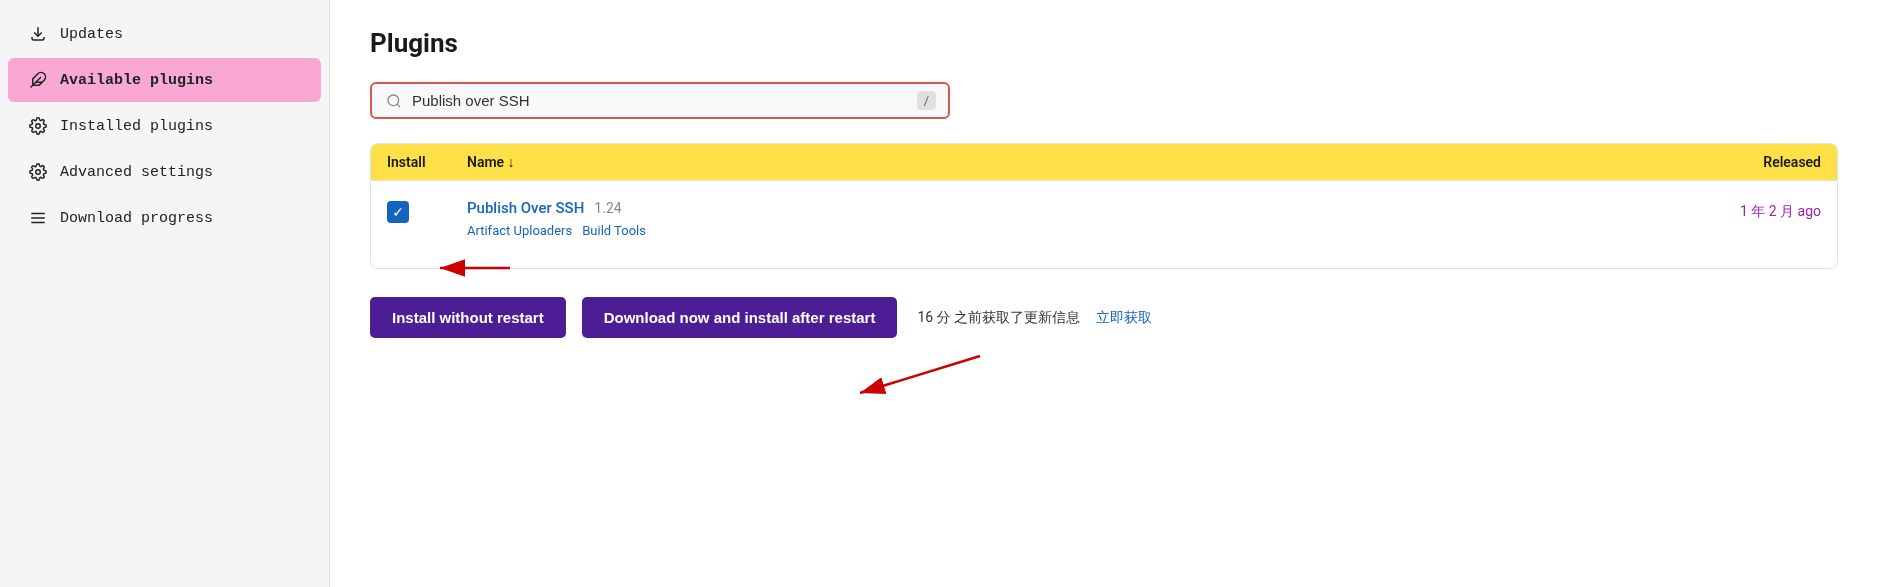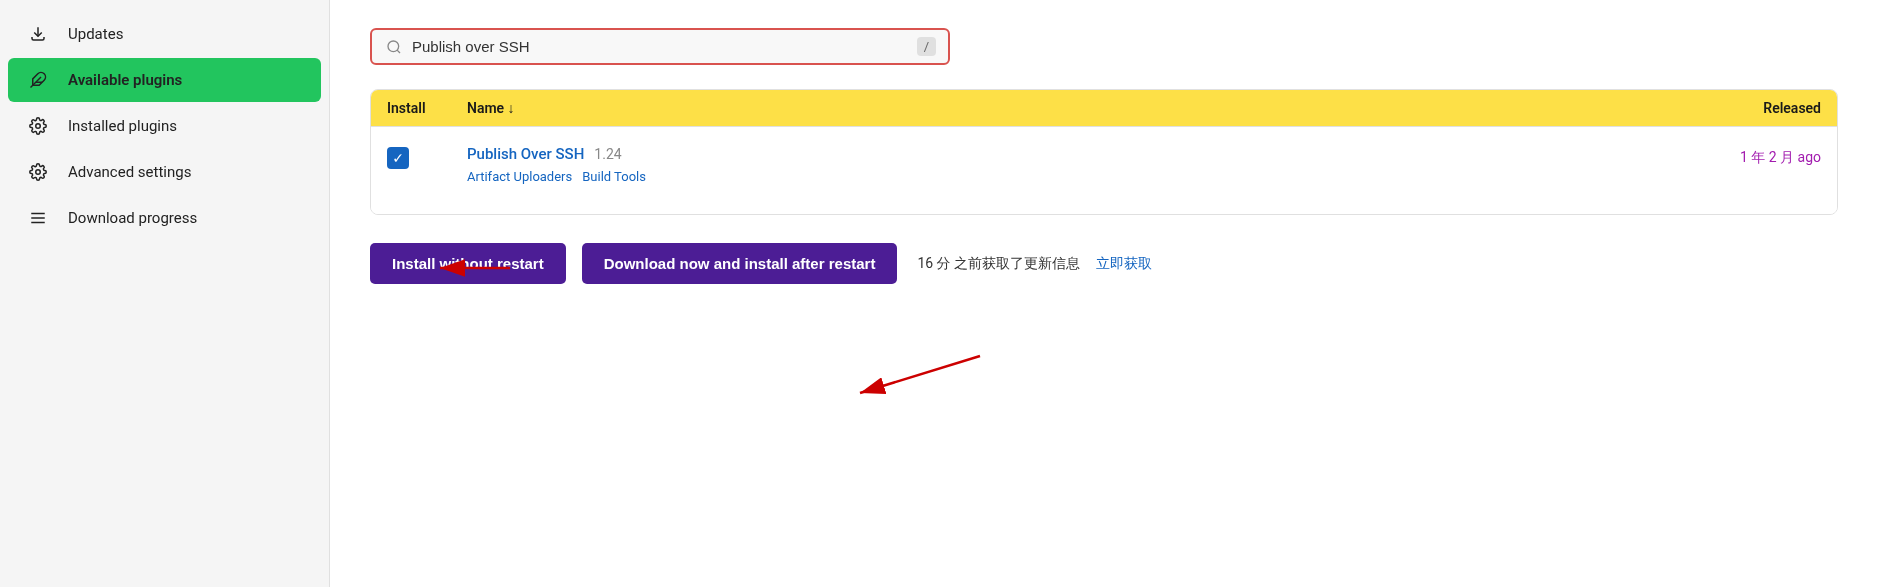--- a/index.html
+++ b/index.html
@@ -19,30 +19,31 @@
       background: #f5f5f5;
       padding: 12px 0;
       border-right: 1px solid #e0e0e0;
       display: flex;
       flex-direction: column;
       gap: 2px;
     }
     .sidebar-item {
       display: flex;
       align-items: center;
-      gap: 20px;
+      gap: 12px;
       padding: 12px 20px;
       cursor: pointer;
       border-radius: 6px;
       margin: 0 8px;
       font-size: 15px;
       color: #222;
+      font-family: Liberation Mono, monospace;
     }
     .sidebar-item.active {
-      background: #22c55e;
+      background: #f9a8d4;
       font-weight: 600;
     }
     .sidebar-icon {
       width: 20px;
       height: 20px;
       display: flex;
       align-items: center;
       justify-content: center;
       flex-shrink: 0;
     }
@@ -271,20 +272,21 @@
         <line x1="3" y1="6" x2="21" y2="6"></line>
         <line x1="3" y1="12" x2="21" y2="12"></line>
         <line x1="3" y1="18" x2="21" y2="18"></line>
       </svg>
     </span>
     <span>Download progress</span>
   </div>
 </nav>
 
 <main class="main">
+  <h1 class="page-title">Plugins</h1>
 
   <div class="search-container">
     <span class="search-icon-wrap">
       <svg width="16" height="16" viewBox="0 0 24 24" fill="none" stroke="#888" stroke-width="2">
         <circle cx="11" cy="11" r="8"></circle>
         <line x1="21" y1="21" x2="16.65" y2="16.65"></line>
       </svg>
     </span>
     <input class="search-input" type="text" value="Publish over SSH" style="">
     <span class="search-shortcut">/</span>

